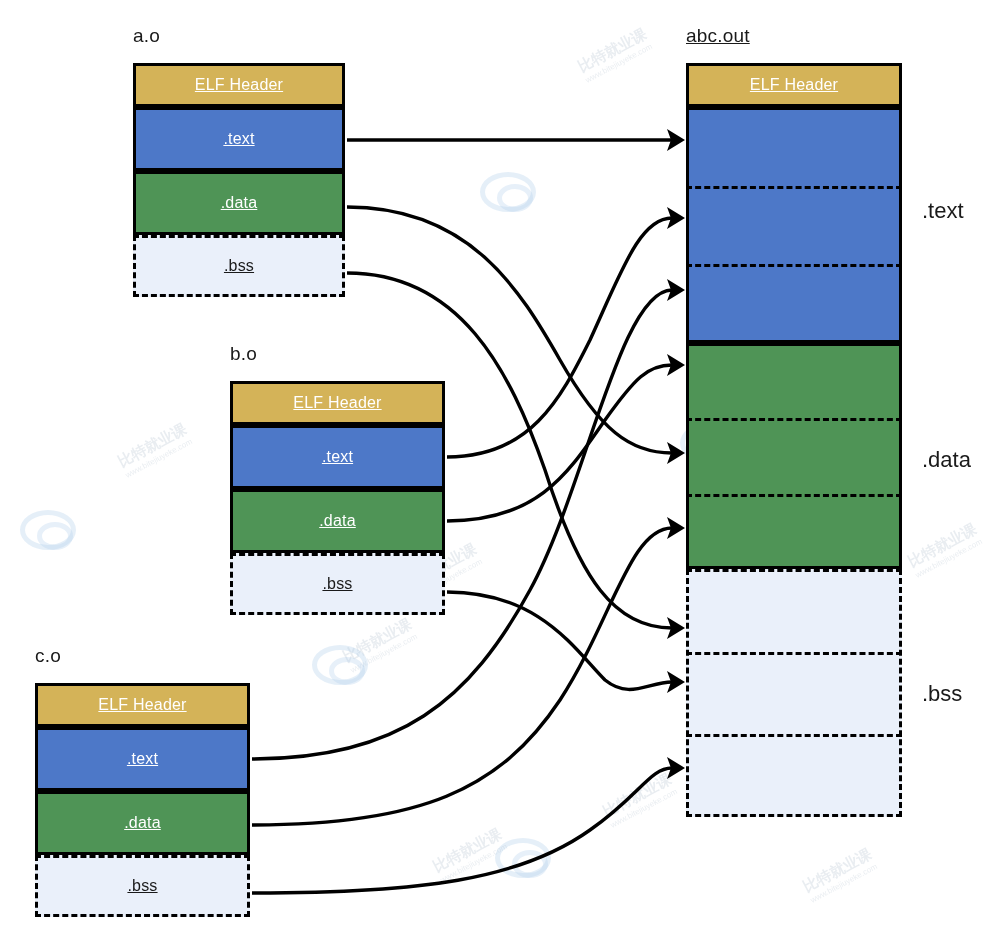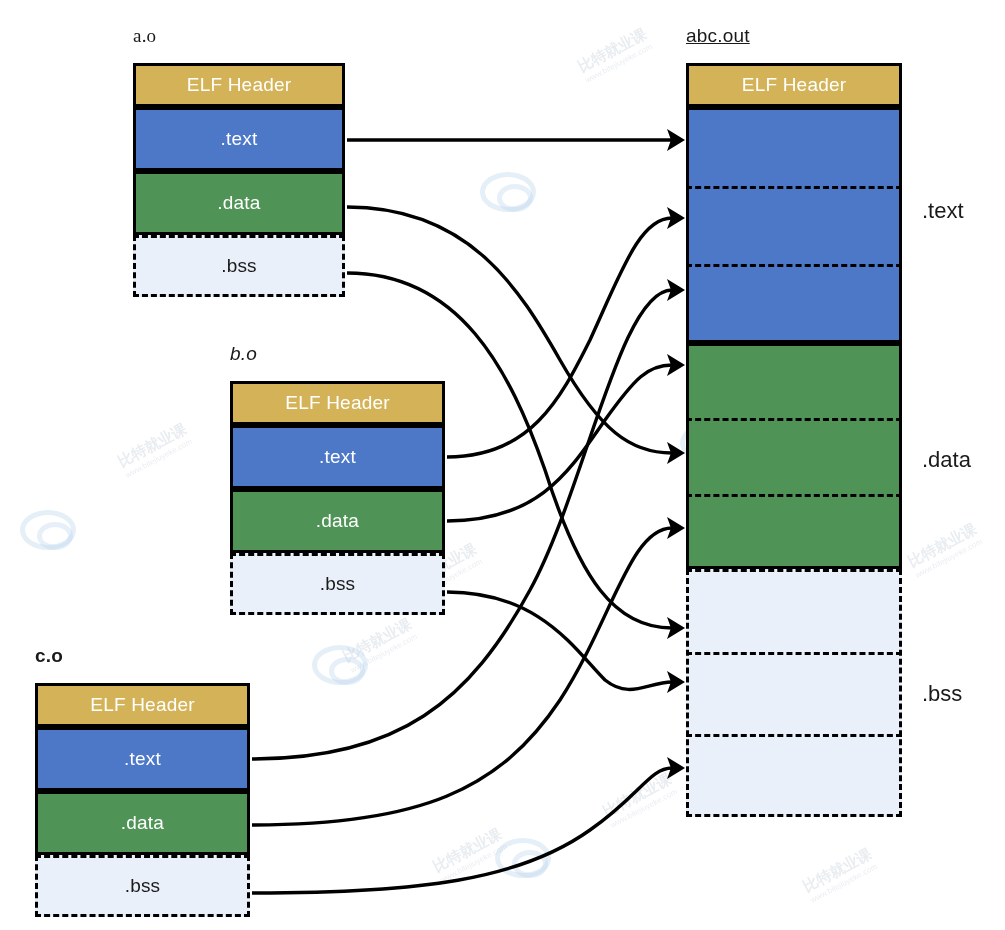--- a/index.html
+++ b/index.html
@@ -31,23 +31,24 @@
     white-space: nowrap;
   }
 
   
   .seg {
     position: absolute;
     box-sizing: border-box;
     display: flex;
     align-items: center;
     justify-content: center;
-    font-size: 19px;
+    font-size: 16px;
     letter-spacing: 0.2px;
     white-space: nowrap;
+    text-decoration: underline;
   }
   .seg-solid {
     border: 3px solid #000000;
   }
   .seg-dashed {
     border: 3px dashed #000000;
   }
   .seg-elf   { background: #d4b358; color: #ffffff; }
   .seg-text  { background: #4d78c8; color: #ffffff; }
   .seg-data  { background: #4f9456; color: #ffffff; }
@@ -132,47 +133,47 @@
       <div class="wm" style="left: 800px; top: 880px;"><span>比特就业课</span><small>www.bitejiuyeke.com</small></div>
       <div class="wm-ring" style="left: 480px; top: 172px;"></div>
       <div class="wm-ring" style="left: 312px; top: 645px;"></div>
       <div class="wm-ring" style="left: 495px; top: 838px;"></div>
       <div class="wm-ring" style="left: 838px; top: 512px;"></div>
       <div class="wm-ring" style="left: 20px; top: 510px;"></div>
       <div class="wm-ring" style="left: 680px; top: 423px;"></div>
     </div>
 
   <div id="inputs-layer">
-      <div class="module-title" style="left: 133px; top: 25px; font-family: Liberation Serif, serif;">a.o</div>
+      <div class="module-title" style="left: 133px; top: 25px;">a.o</div>
       <div class="seg seg-solid seg-elf" style="left: 133px; top: 63px; width: 212px; height: 44px;">
         <span>ELF Header</span>
       </div>
       <div class="seg seg-solid seg-text" style="left: 133px; top: 107px; width: 212px; height: 64px;">
         <span>.text</span>
       </div>
       <div class="seg seg-solid seg-data" style="left: 133px; top: 171px; width: 212px; height: 64px;">
         <span>.data</span>
       </div>
       <div class="seg seg-dashed seg-bss" style="left: 133px; top: 235px; width: 212px; height: 62px;">
         <span>.bss</span>
       </div>
-      <div class="module-title" style="left: 230px; top: 343px; font-style: italic;">b.o</div>
+      <div class="module-title" style="left: 230px; top: 343px;">b.o</div>
       <div class="seg seg-solid seg-elf" style="left: 230px; top: 381px; width: 215px; height: 44px;">
         <span>ELF Header</span>
       </div>
       <div class="seg seg-solid seg-text" style="left: 230px; top: 425px; width: 215px; height: 64px;">
         <span>.text</span>
       </div>
       <div class="seg seg-solid seg-data" style="left: 230px; top: 489px; width: 215px; height: 64px;">
         <span>.data</span>
       </div>
       <div class="seg seg-dashed seg-bss" style="left: 230px; top: 553px; width: 215px; height: 62px;">
         <span>.bss</span>
       </div>
-      <div class="module-title" style="left: 35px; top: 645px; font-weight: bold;">c.o</div>
+      <div class="module-title" style="left: 35px; top: 645px;">c.o</div>
       <div class="seg seg-solid seg-elf" style="left: 35px; top: 683px; width: 215px; height: 44px;">
         <span>ELF Header</span>
       </div>
       <div class="seg seg-solid seg-text" style="left: 35px; top: 727px; width: 215px; height: 64px;">
         <span>.text</span>
       </div>
       <div class="seg seg-solid seg-data" style="left: 35px; top: 791px; width: 215px; height: 64px;">
         <span>.data</span>
       </div>
       <div class="seg seg-dashed seg-bss" style="left: 35px; top: 855px; width: 215px; height: 62px;">

